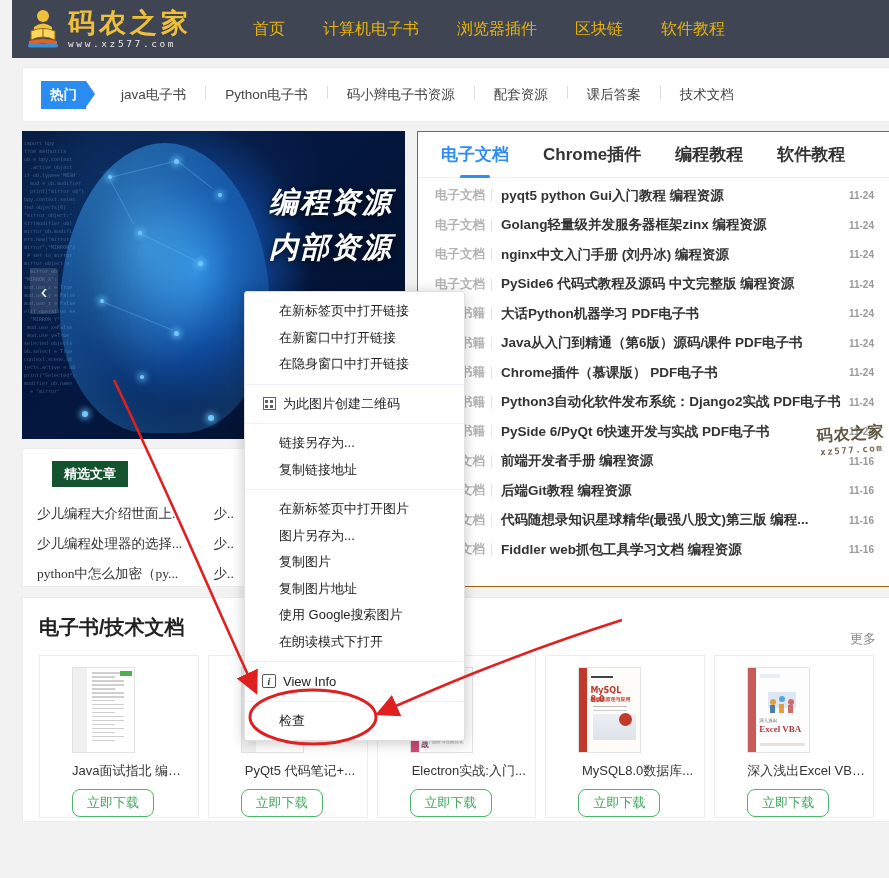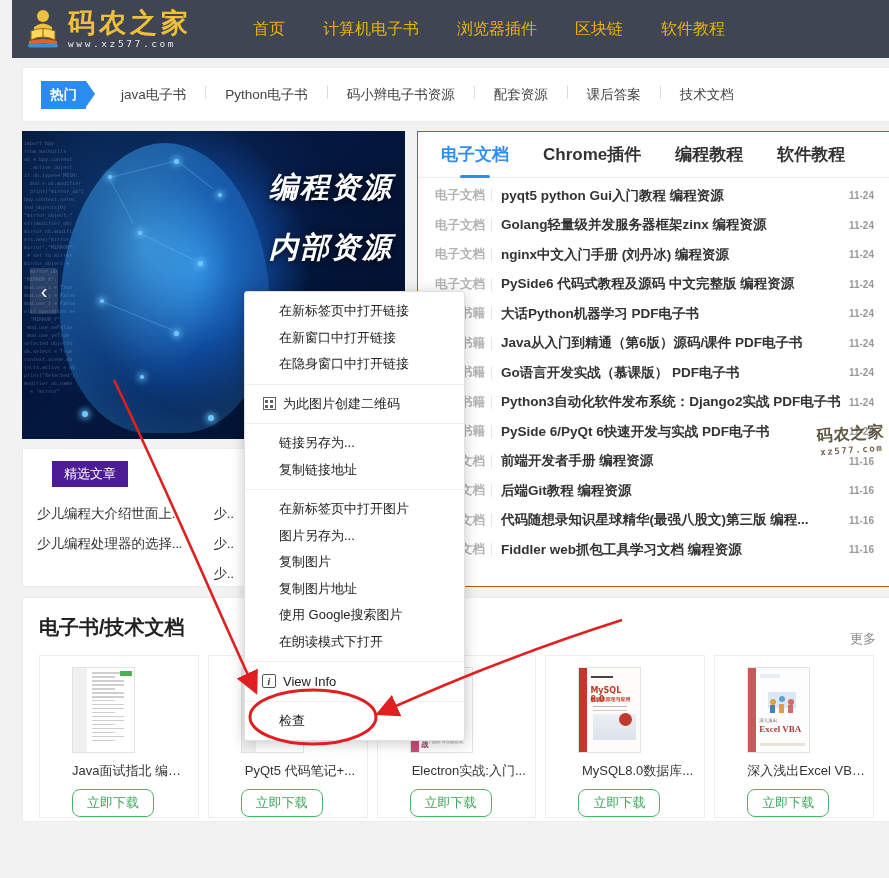--- a/index.html
+++ b/index.html
@@ -90,37 +90,37 @@
     font-family: "DejaVu Sans Mono", monospace; font-size: 5px; line-height: 8px;
     color: rgba(150,200,255,.40); overflow: hidden; white-space: pre; opacity: .9;
   }
   .banner-dot { position: absolute; border-radius: 50%; background: #6ec8ff; box-shadow: 0 0 6px 2px rgba(110,200,255,.8); }
   .banner-line { position: absolute; height: 1px; background: rgba(120,200,255,.30); transform-origin: left center; }
   .banner-t1, .banner-t2 {
     position: absolute; right: 12px; color: #fff; font-weight: 700;
     font-style: italic; font-size: 29px; letter-spacing: 2px;
     text-shadow: 0 2px 7px rgba(0,0,0,.7); font-family: "DejaVu Sans", sans-serif;
   }
-  .banner-t1 { top: 37px; text-align: center; }
+  .banner-t1 { top: 52px; text-align: center; }
   .banner-t2 { top: 97px; }
   .banner-arrow {
     position: absolute; left: 8px; top: 137px; width: 28px; height: 46px;
     background: rgba(255,255,255,.14); color: #fff; font-size: 20px;
     display: flex; align-items: center; justify-content: center; cursor: pointer;
     border-radius: 0 3px 3px 0;
   }
 
   
   .featured {
     background: #fff; border: 1px solid #ececec; margin-top: 9px;
     padding: 12px 14px 14px 14px; height: 139px;
   }
   .featured-badge {
-    display: inline-block; background: #4c1d95; color: #fff; font-size: 13px;
-    font-weight: 400; padding: 4px 12px; margin-left: 15px;
+    display: inline-block; background: #14532d; color: #fff; font-size: 13px;
+    font-weight: 700; padding: 4px 12px; margin-left: 15px;
   }
   .featured-cols { display: flex; margin-top: 12px; font-family: Liberation Serif, serif; }
   .featured-col { width: 50%; padding-right: 8px; }
   .featured-item {
     font-size: 13.5px; color: #333; line-height: 30px;
     white-space: nowrap; overflow: hidden; text-overflow: ellipsis; cursor: pointer;
   }
 
   
   .panel { background: #fff; border: 1px solid #a16207; height: 456px; font-weight: bold; }
@@ -337,20 +337,21 @@
 
         <div class="banner-arrow">‹</div>
       </div>
 
       <div class="featured">
         <div class="featured-badge">精选文章</div>
         <div class="featured-cols">
           <div class="featured-col">
             <div class="featured-item">少儿编程大介绍世面上..</div>
             <div class="featured-item">少儿编程处理器的选择...</div>
+            <div class="featured-item">python中怎么加密（py...</div>
           </div>
           <div class="featured-col">
             <div class="featured-item">少..</div>
             <div class="featured-item">少..</div>
             <div class="featured-item">少..</div>
           </div>
         </div>
       </div>
     </div>
 
@@ -395,21 +396,21 @@
           </div>
           <div class="row">
             <div class="row-cat">电子书籍</div>
             <div class="row-sep"></div>
             <div class="row-title">Java从入门到精通（第6版）源码/课件 PDF电子书</div>
             <div class="row-date">11-24</div>
           </div>
           <div class="row">
             <div class="row-cat">电子书籍</div>
             <div class="row-sep"></div>
-            <div class="row-title">Go语言开发实战（慕课版） PDF电子书</div>
+            <div class="row-title">Chrome插件（慕课版） PDF电子书</div>
             <div class="row-date">11-24</div>
           </div>
           <div class="row">
             <div class="row-cat">电子书籍</div>
             <div class="row-sep"></div>
             <div class="row-title">Python3自动化软件发布系统：Django2实战 PDF电子书</div>
             <div class="row-date">11-24</div>
           </div>
           <div class="row">
             <div class="row-cat">电子书籍</div>

